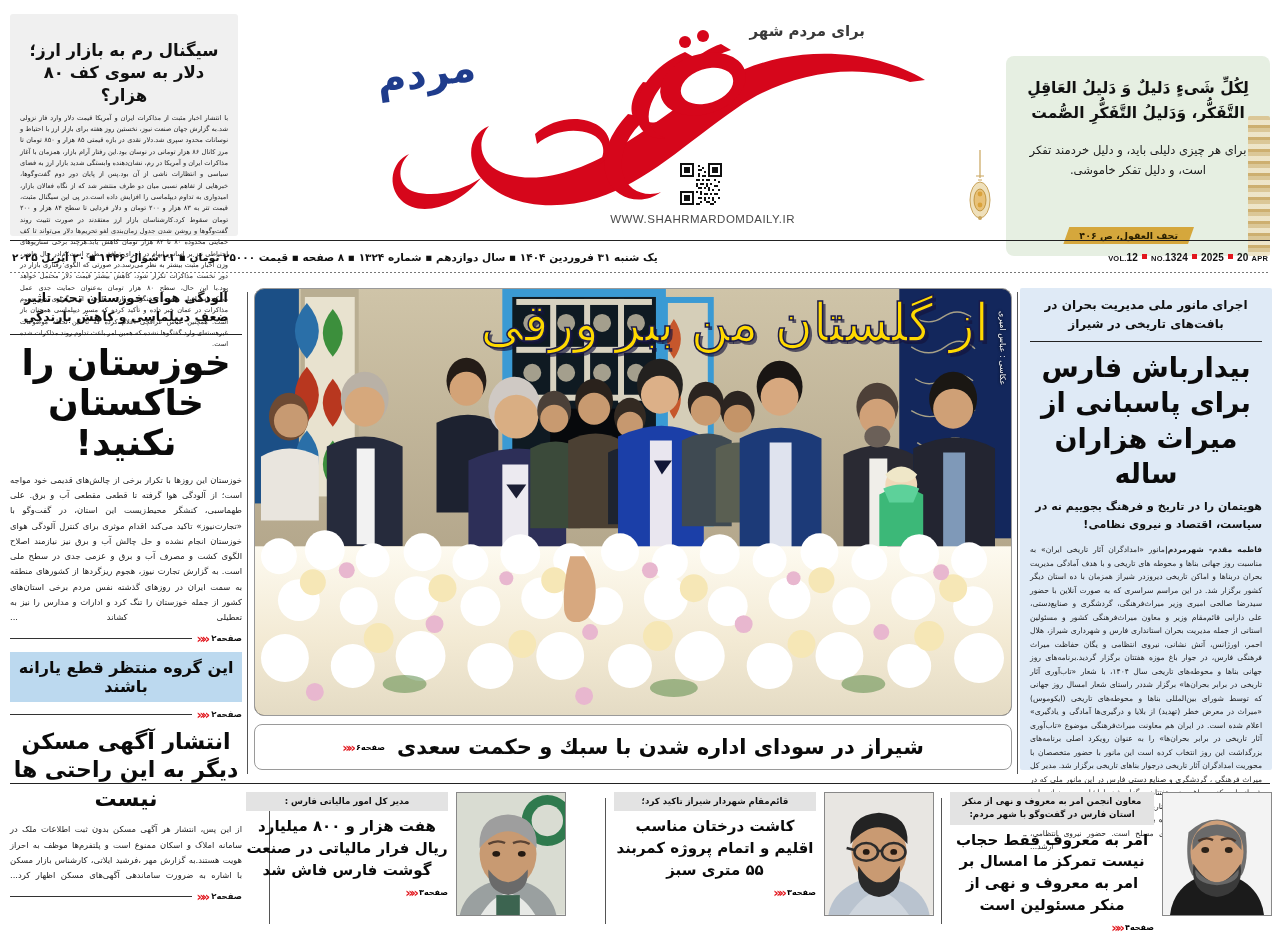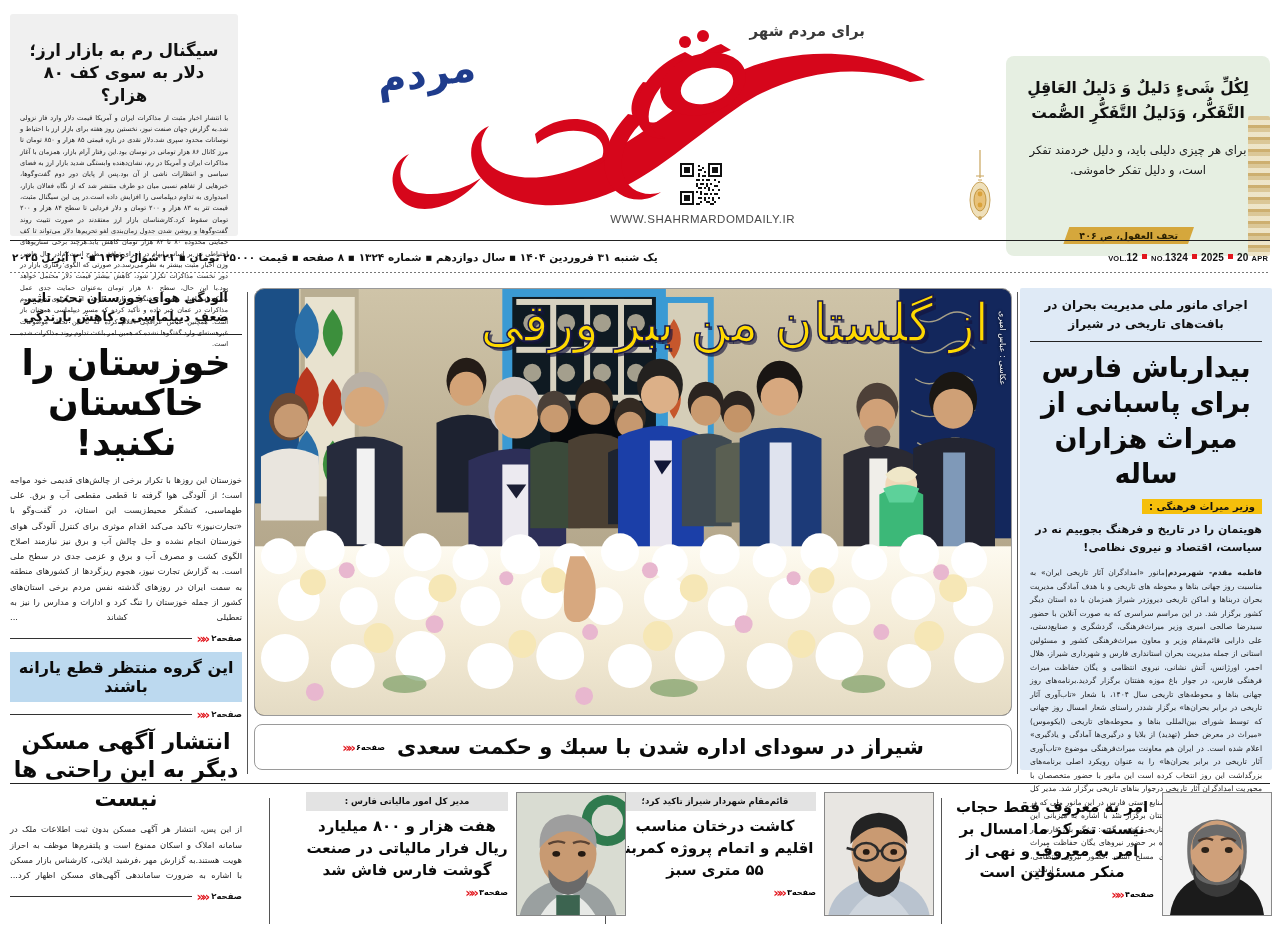--- a/index.html
+++ b/index.html
@@ -187,21 +187,21 @@
     text-align: justify; text-align-last: justify; margin-top: 8px;
   }
   .r-body b { font-weight:800; }
 
   
   .rule-bottom { position:absolute; left:10px; right:10px; top:783px; height:1px; background:#222; }
   .bottom { position:absolute; top: 792px; left:0; right:0; height: 138px; }
   .bcell { position:absolute; top:0; height: 132px; display:flex; direction: rtl; gap: 8px; }
   .bcell-1 { right: 8px;   width: 322px; }
   .bcell-2 { right: 346px; width: 320px; }
-  .bcell-3 { right: 654px; width: 320px; }
+  .bcell-3 { right: 714px; width: 320px; }
   .bsep { position:absolute; top: 798px; width:1px; height:126px; background:#555; }
   .bsep-1 { right: 338px; }
   .bsep-2 { right: 674px; }
   .bsep-3 { right: 1010px; }
 
   .portrait { width: 110px; height: 124px; border:1px solid #888; flex:none; overflow:hidden; position:relative;}
   .btext { flex:1; direction: rtl; }
   .b-kicker {
     background:#e3e3e3; font-size: 8.6px; font-weight:600; color:#111;
     padding: 3px 5px; line-height:1.55; text-align:center;
@@ -603,23 +603,20 @@
           <span class="chev">««</span>
         </div>
       </div>
     </div>
 
     <div class="col col-right">
       <div class="rbox">
         <div class="r-kicker">اجرای مانور ملی مدیریت بحران در بافت‌های تاریخی در شیراز</div>
         <div class="hr-thin"></div>
         <div class="headline-r">بیدارباش فارس برای پاسبانی از میراث هزاران ساله</div>
-        <div style="text-align:right">
-          <span class="yellow-tag">وزیر میراث فرهنگی :</span>
-        </div>
         <div class="r-sub">هویتمان را در تاریخ و فرهنگ بجوییم نه در سیاست، اقتصاد و نیروی نظامی!</div>
         <div class="r-body"><b>فاطمه مقدم- شهرمردم|</b><span>مانور «امدادگران آثار تاریخی ایران» به مناسبت روز جهانی بناها و محوطه های تاریخی و با هدف آمادگی مدیریت بحران دربناها و اماکن تاریخی دیروزدر شیراز همزمان با ده استان دیگر کشور برگزار شد. در این مراسم سراسری که به صورت آنلاین با حضور سیدرضا صالحی امیری وزیر میراث‌فرهنگی، گردشگری و صنایع‌دستی، علی دارابی قائم‌مقام وزیر و معاون میراث‌فرهنگی کشور و مسئولین استانی از جمله مدیریت بحران استانداری فارس و شهرداری شیراز، هلال احمر، اورژانس، آتش نشانی، نیروی انتظامی و یگان حفاظت میراث فرهنگی فارس، در جوار باغ موزه هفتتان برگزار گردید.برنامه‌های روز جهانی بناها و محوطه‌های تاریخی سال ۱۴۰۴، با شعار «تاب‌آوری آثار تاریخی در برابر بحران‌ها» برگزار شددر راستای شعار امسال روز جهانی که توسط شورای بین‌المللی بناها و محوطه‌های تاریخی (ایکوموس) «میراث در معرض خطر (تهدید) از بلایا و درگیری‌ها آمادگی و یادگیری» اعلام شده است. در ایران هم معاونت میراث‌فرهنگی موضوع «تاب‌آوری آثار تاریخی در برابر بحران‌ها» را به عنوان رویکرد اصلی برنامه‌های بزرگداشت این روز انتخاب کرده است این مانور با حضور متخصصان با محوریت امدادگران آثار تاریخی درجوار بناهای تاریخی برگزار شد. مدیر کل میراث فرهنگی ، گردشگری و صنایع دستی فارس در این مانور ملی که در شیراز با مرکزیت باغ موزه هفتتان برگزار شد با اشاره به میزبانی این استان از بیش از ۳۰ درصد آثار تاریخی کشور، گفت: ویژگی بارز فارس در حفاظت از بناهای میراثی، علاوه بر حضور نیروهای یگان حفاظت میراث فرهنگی، حمایت ویژه نیروهای مسلح است. حضور نیروی انتظامی، فرمانده ارشد...</span></div>
         <div class="jump">
           <span>صفحه۳</span>
           <span class="chev">««</span>
         </div>
       </div>
     </div>
   </div>
 
@@ -639,20 +636,21 @@
           <ellipse cx="55" cy="60" rx="27" ry="32" fill="#cfa07a"></ellipse>
           <path d="M30 58 q25-30 50 0 q2-24-25-26 q-27 2-25 26Z" fill="#6a6a6a"></path>
           <path d="M31 72 q24 38 48 0 q4 30-24 34 q-28-4-24-34Z" fill="#3a3a3a"></path>
           <path d="M33 78 q22 26 44 0 q2 14-22 16 q-24-2-22-16Z" fill="#8c8c8c" opacity=".55"></path>
           <ellipse cx="43" cy="58" rx="4" ry="3" fill="#2b2118"></ellipse>
           <ellipse cx="67" cy="58" rx="4" ry="3" fill="#2b2118"></ellipse>
           <path d="M36 49 q8-5 15-1 M59 48 q8-4 15 1" stroke="#4a3527" stroke-width="2.4" fill="none"></path>
         </svg>
       </div>
       <div class="btext">
+        <div class="b-kicker">معاون انجمن امر به معروف و نهی از منکر استان فارس  در گفت‌وگو با شهر مردم:</div>
         <div class="b-head">امر به معروف فقط حجاب نیست تمرکز ما امسال بر امر به معروف و نهی از منکر مسئولین است</div>
         <div class="b-jump">
           <span>صفحه۴</span>
           <span class="chev">««</span>
         </div>
       </div>
     </div>
 
     <div class="bcell bcell-2">
       <div class="portrait">

